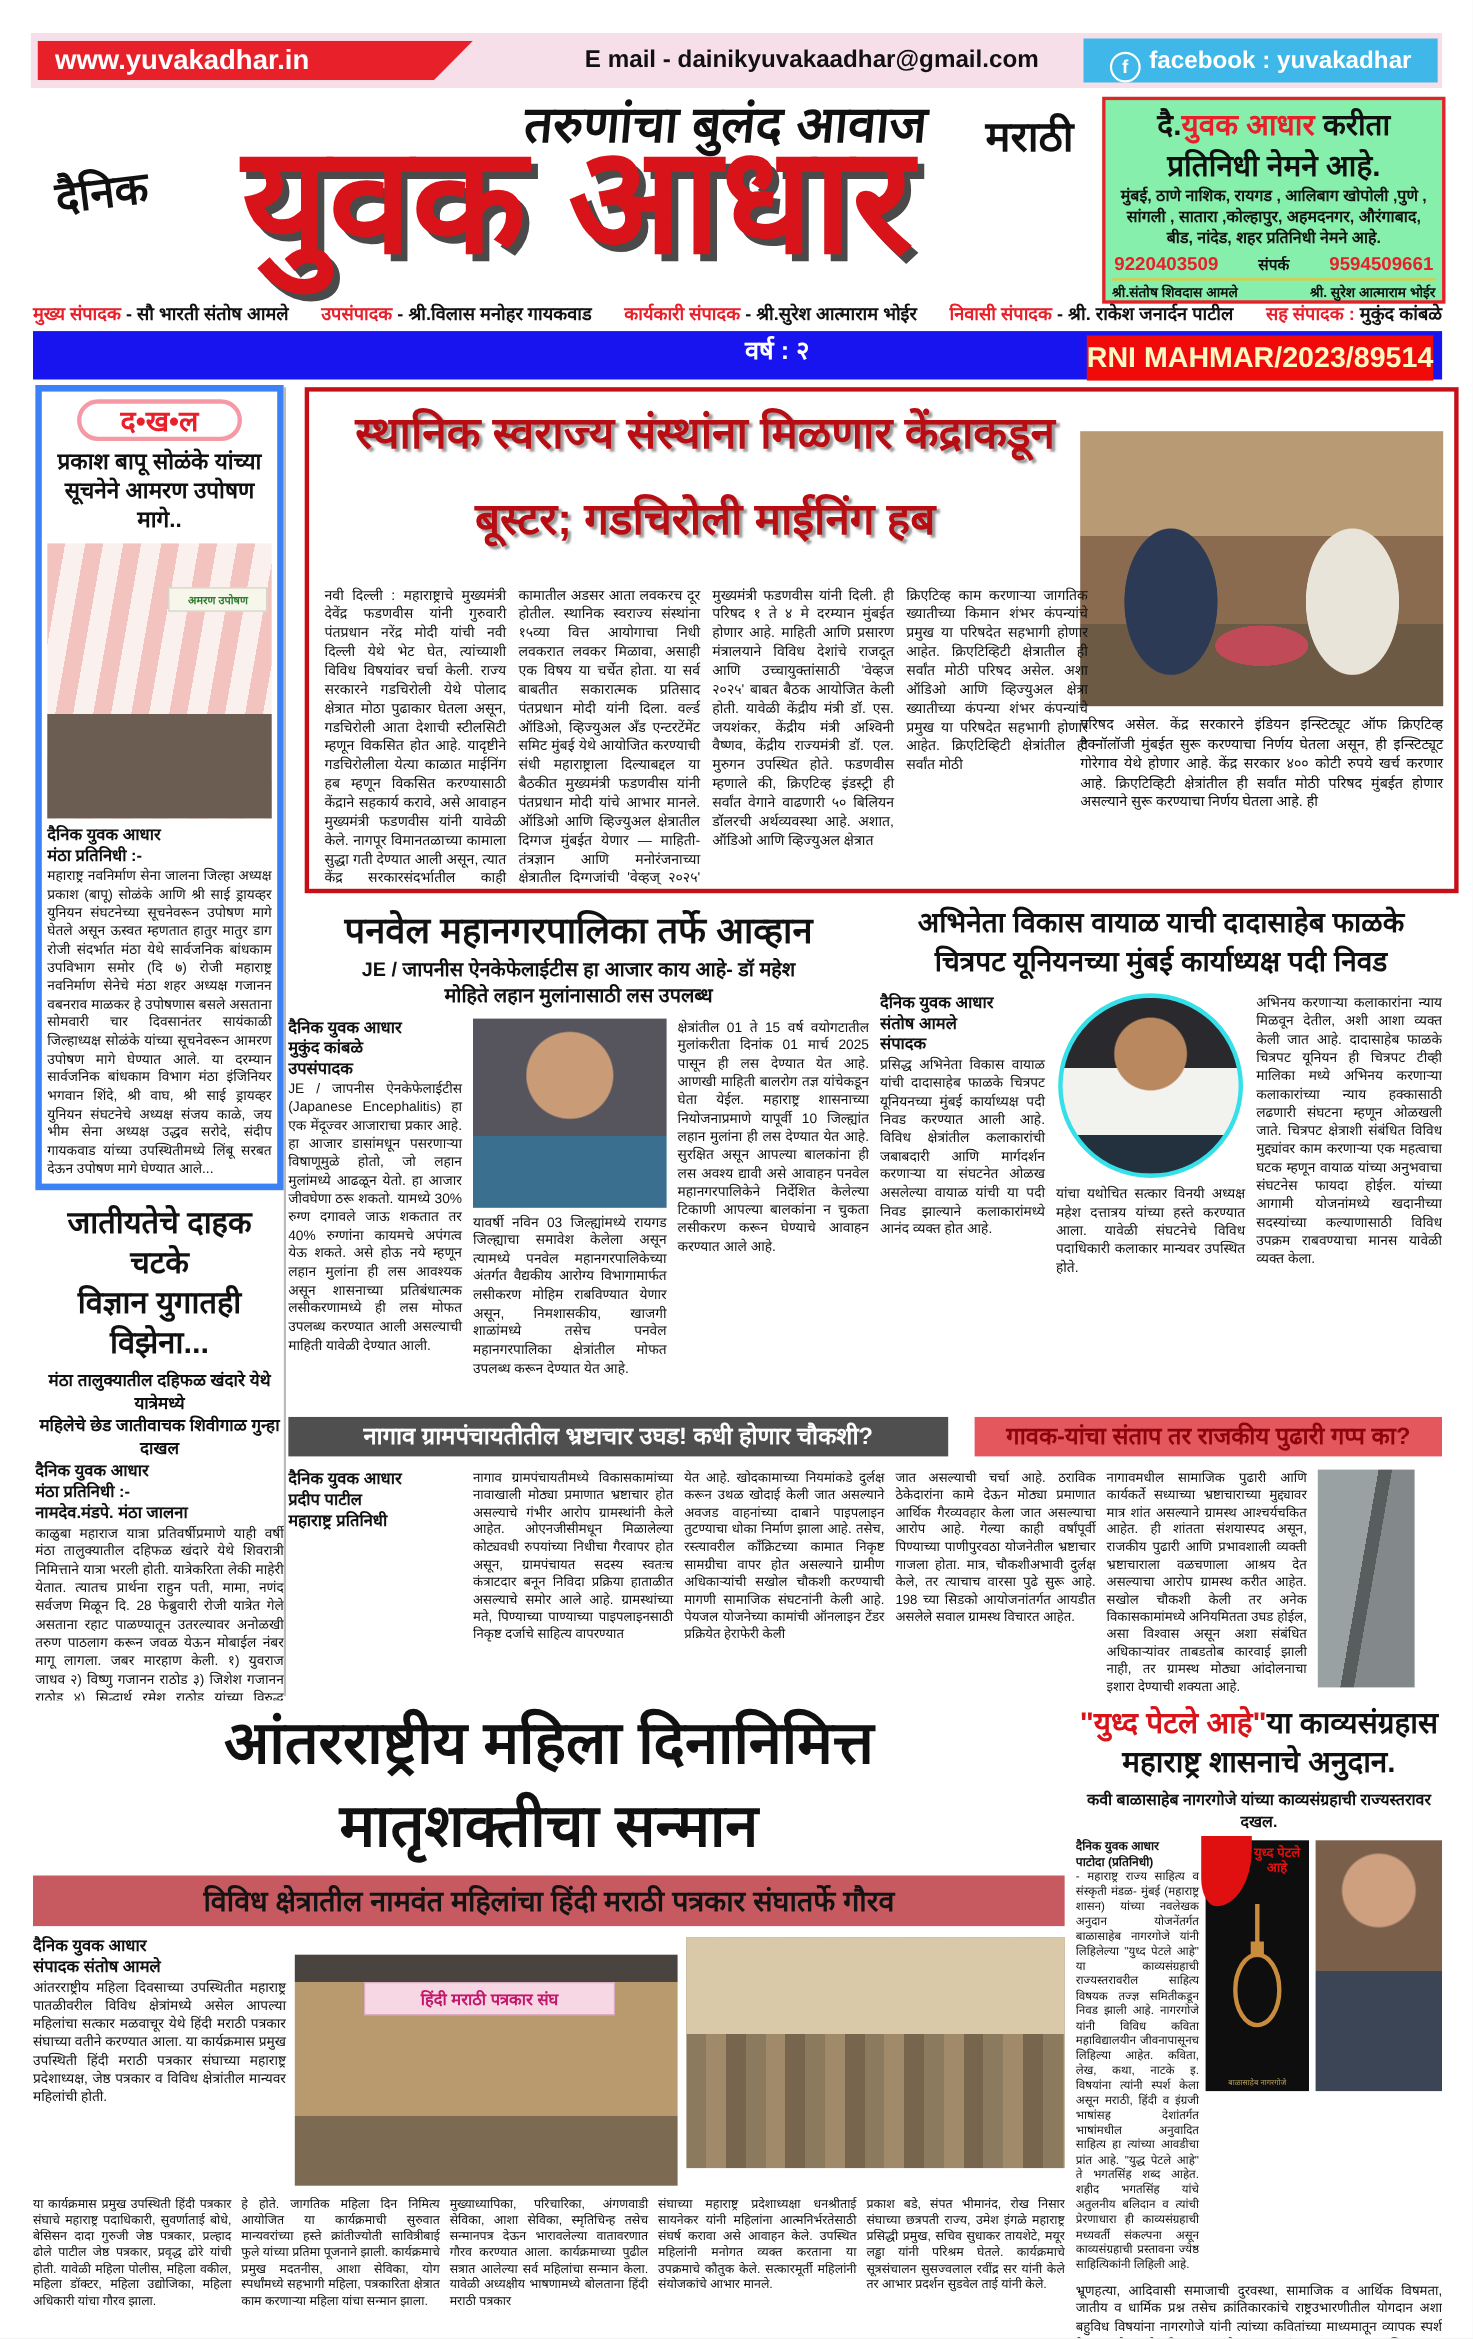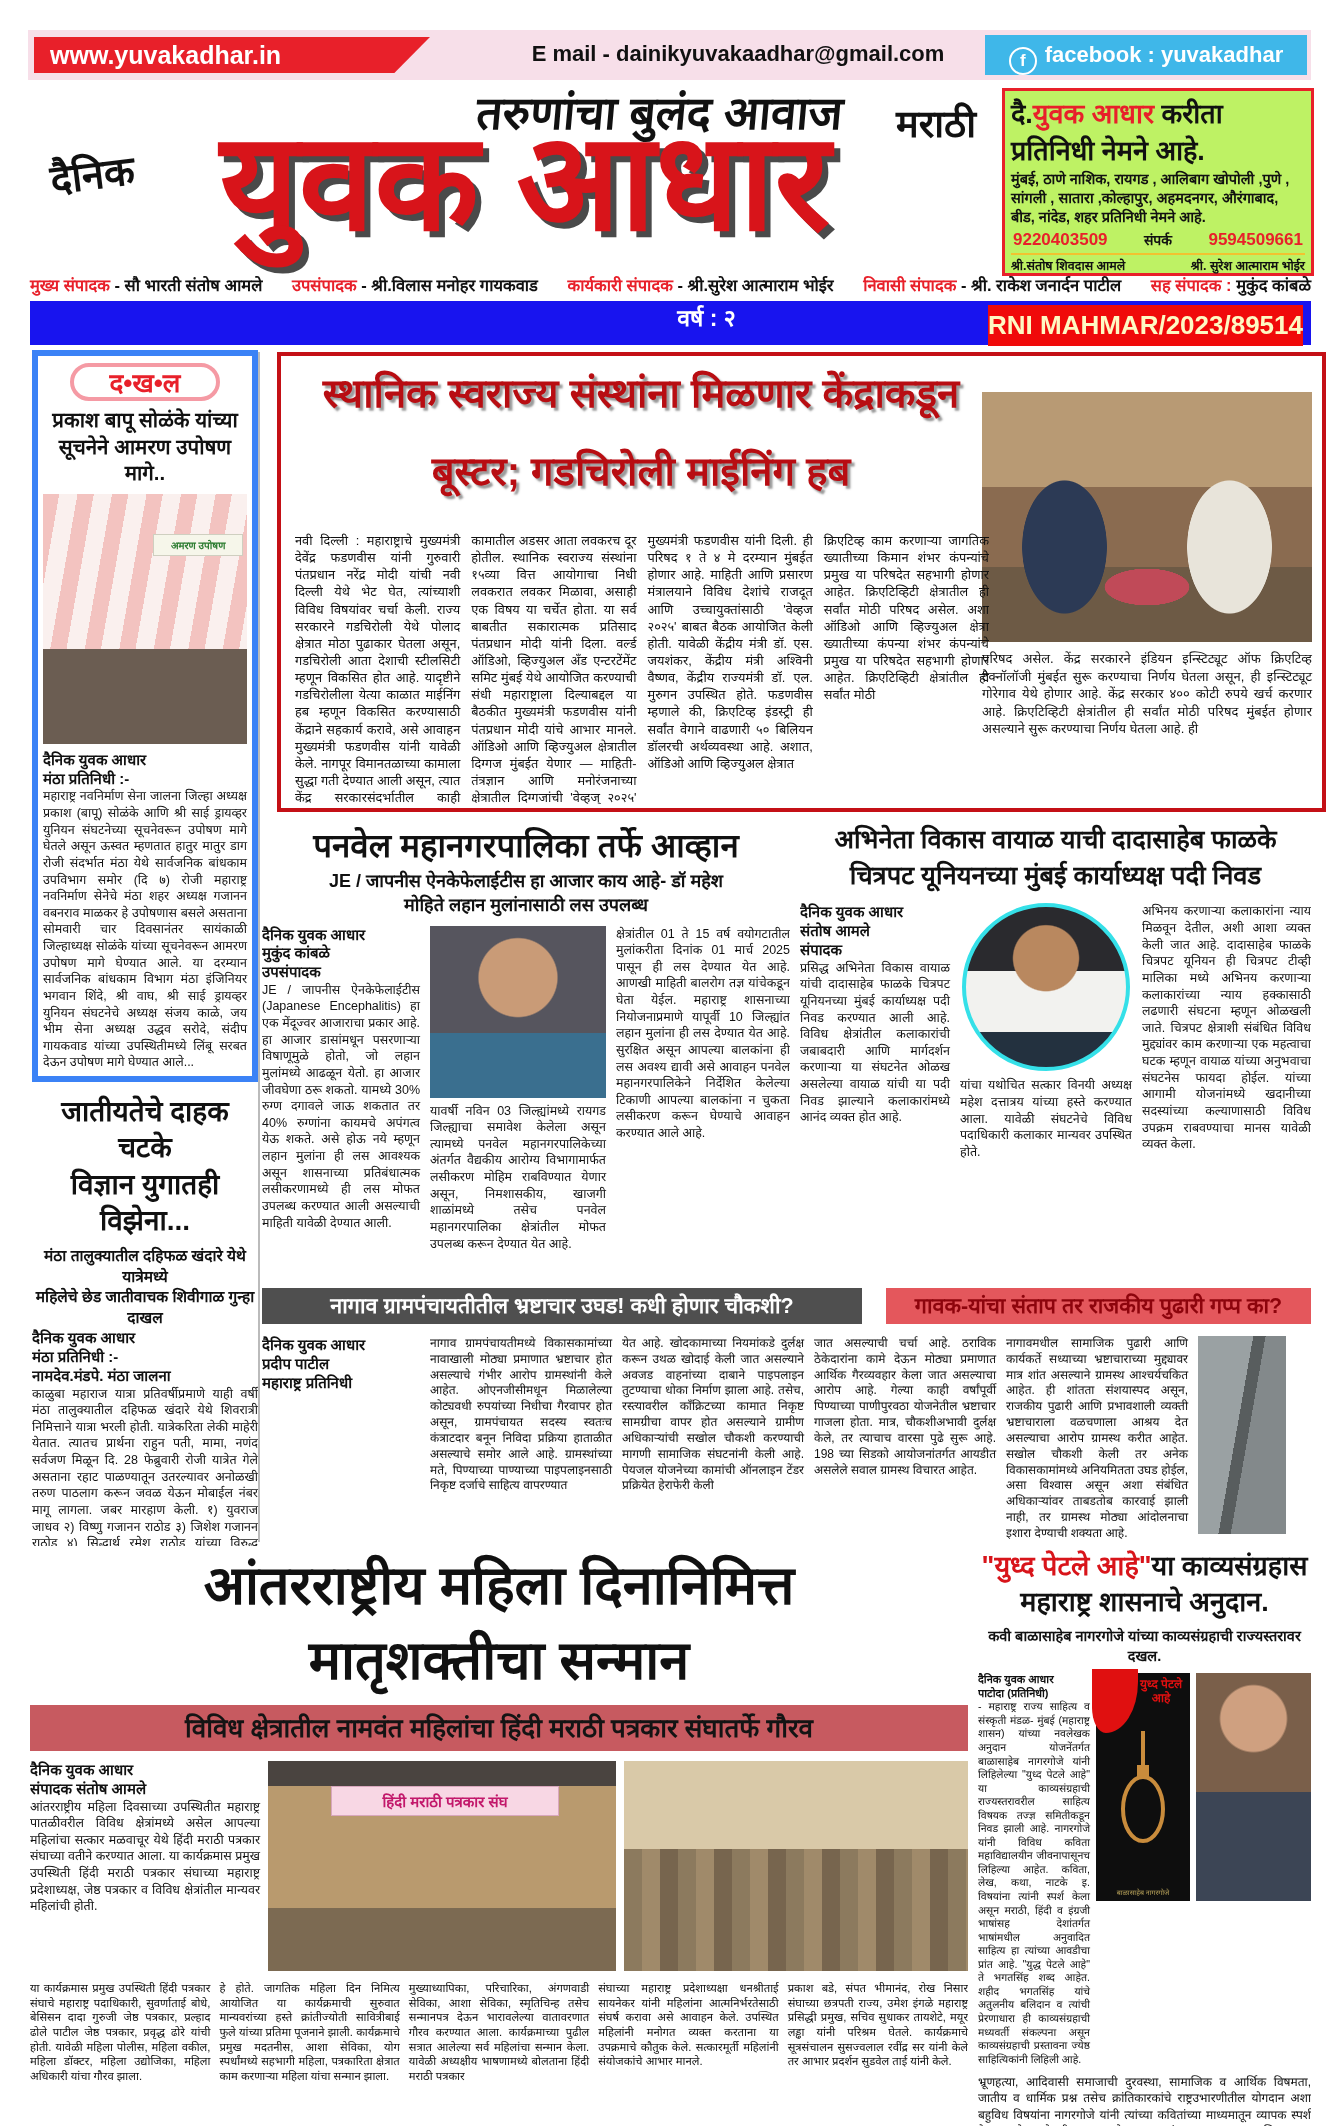--- a/index.html
+++ b/index.html
@@ -15,22 +15,22 @@
       font-weight:bold;font-size:22px;line-height:40px;text-align:center;}
   .fb .ic{display:inline-block;width:24px;height:24px;border:2px solid #fff;border-radius:50%;
           line-height:24px;font-size:17px;margin-right:8px;vertical-align:-4px;}
   
   .daily{position:absolute;left:50px;top:146px;font-size:40px;font-weight:bold;transform:rotate(-7deg);}
   .tagline{position:absolute;left:370px;top:80px;width:580px;text-align:center;font-size:46px;font-weight:bold;
            transform:skewX(-5deg);}
   .lang{position:absolute;left:896px;top:96px;font-size:38px;font-weight:bold;}
   .paper-title{position:absolute;left:50px;top:104px;width:950px;text-align:center;font-size:136px;
            font-weight:bold;color:#d8141a;line-height:1.15;text-shadow:6px 6px 0 #4a4a4a;white-space:nowrap;}
-  .ad{position:absolute;left:1002px;top:88px;width:312px;height:188px;background:#bef264;border:3px solid #e8202a;
-      padding:3px 6px;box-sizing:border-box;}
+  .ad{position:absolute;left:1002px;top:88px;width:312px;height:188px;background:#86efac;border:3px solid #e8202a;
+      text-align:center;padding:3px 6px;box-sizing:border-box;}
   .ad-l1{font-size:27px;font-weight:bold;}
   .ad-l1 .brand{color:#e8202a;}
   .ad-l2{font-size:27px;font-weight:bold;}
   .ad-cities{font-size:14.5px;font-weight:bold;line-height:1.3;margin-top:2px;}
   .ad-phones{display:flex;justify-content:space-between;align-items:center;font-size:17px;font-weight:bold;
              color:#e8202a;margin-top:3px;padding:0 2px;}
   .ad-phones .mid{color:#111;font-size:14px;}
   .ad-names{display:flex;justify-content:space-between;font-size:12.5px;font-weight:bold;margin-top:3px;
             border-top:2px solid #f2c230;padding-top:2px;}
   
@@ -102,21 +102,21 @@
   .photo-road{width:88px;height:198px;
      background:linear-gradient(100deg,#9aa1a3 0 45%,#585d5e 45% 55%,#83898b 55%);}
   
   .women{position:absolute;left:30px;top:1548px;width:938px;height:578px;overflow:hidden;}
   .wom-hl{font-size:54px;font-weight:bold;text-align:center;line-height:1.38;}
   .wom-band{margin-top:8px;height:46px;background:#c75a60;color:#141414;font-size:26px;font-weight:bold;
             text-align:center;line-height:46px;}
   .wom-row{display:flex;gap:8px;margin-top:10px;}
   .wom-intro{width:230px;}
   .photo-stage{position:relative;width:348px;height:210px;
-     background:linear-gradient(to bottom,#4a4440 0 12%,#b99a6e 12% 70%,#7c6a52 70%);}
+     background:linear-gradient(to bottom,#4a4440 0 12%,#b99a6e 12% 70%,#7c6a52 70%);margin-top:16px;}
   .stage-banner{position:absolute;left:18%;top:12%;width:64%;background:#f8d7e4;color:#c2186b;
      font-size:15px;font-weight:bold;text-align:center;padding:4px 2px;border:1px solid #d9a7bd;}
   .photo-hall{width:344px;height:210px;
      background:linear-gradient(to bottom,#d9c9a8 0 42%,rgba(0,0,0,0) 42%),
      repeating-linear-gradient(90deg,#8c7a5e 0 18px,#a08a6a 18px 36px,#77654e 36px 54px);}
   .wom-cols{display:flex;gap:9px;margin-top:10px;}
   .wom-cols .c{flex:1;font-size:11.3px;text-align:justify;line-height:1.3;}
   
   .poem{position:absolute;left:978px;top:1548px;width:333px;height:578px;overflow:hidden;}
   .poem-hl{text-align:center;font-weight:bold;font-size:27px;line-height:1.35;}

